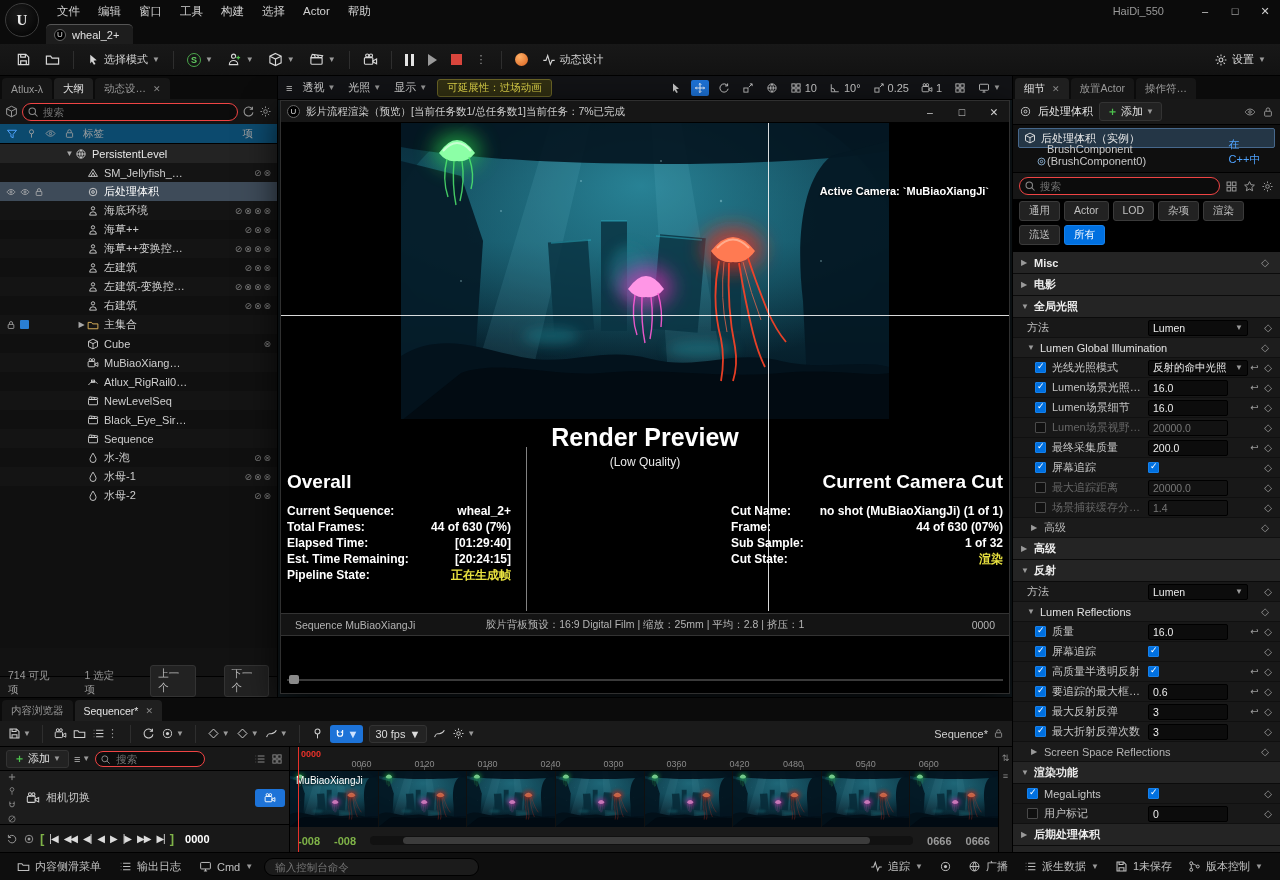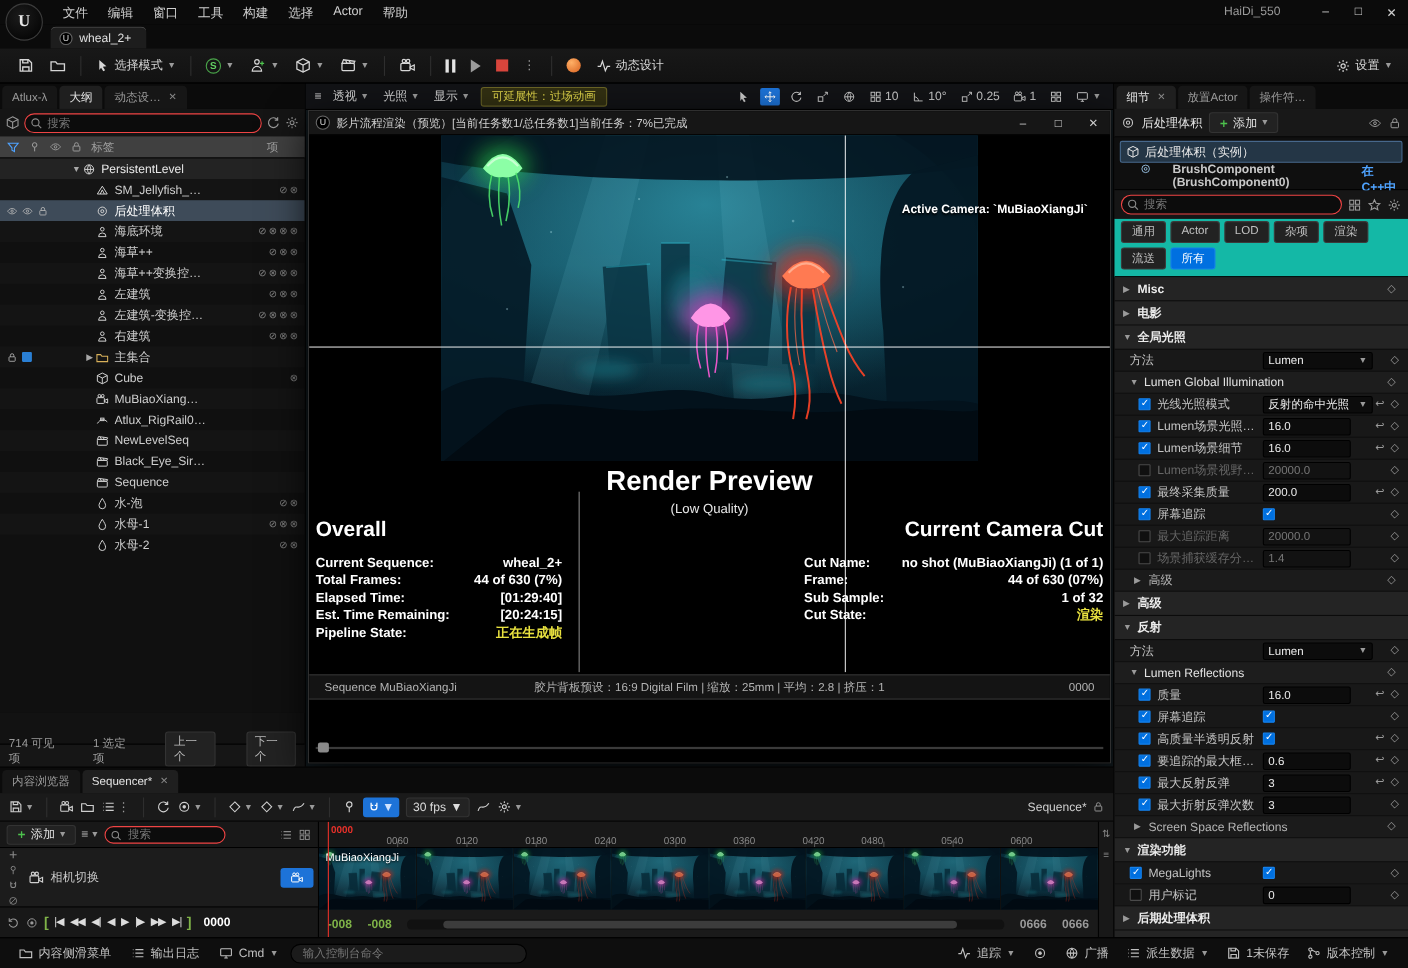--- a/index.html
+++ b/index.html
@@ -44,21 +44,21 @@
   .ptabs{height:23px;background:#0b0b0b;display:flex;align-items:flex-end;padding-left:2px;flex:none;}
   .ptab{height:21px;background:#161616;color:#9a9a9a;display:flex;align-items:center;gap:5px;padding:0 9px;border-radius:4px 4px 0 0;margin-right:2px;font-size:10.5px;}
   .ptab.active{background:#1f1f1f;color:#e4e4e4;}
   .ptab .x{color:#888;font-size:9px;margin-left:2px;}
 
   
   .o-search{height:25px;display:flex;align-items:center;gap:4px;padding:0 5px;background:#151515;flex:none;}
   .srch{flex:1;height:18px;background:#0c0c0c;border:1px solid #ef4444;border-radius:9px;color:#9a9a9a;font-size:10.5px;padding:0 6px 0 20px;outline:none;min-width:0;}
   .srch-wrap{position:relative;flex:1;display:flex;}
   .srch-mag{position:absolute;left:5px;top:3px;color:#8a8a8a;}
-  .o-cols{height:20px;background:#404040;border-bottom:1px solid #000;display:flex;align-items:center;color:#9f9f9f;font-size:10.5px;padding:0 6px;gap:8px;flex:none;}
+  .o-cols{height:20px;background:#0c4a6e;border-bottom:1px solid #000;display:flex;align-items:center;color:#9f9f9f;font-size:10.5px;padding:0 6px;gap:8px;flex:none;}
   #o-body{flex:1;background:#101010;overflow:hidden;}
   .o-row{height:19px;display:flex;align-items:center;color:#cfcfcf;font-size:11px;padding-right:4px;}
   .o-row:nth-child(even){background:#141414;}
   .o-row.root{background:#232323;color:#e8e8e8;}
   .o-row.selected{background:#3e4b59;color:#fff;}
   .o-gutter{width:64px;flex:none;display:flex;align-items:center;gap:4px;padding-left:6px;color:#b8b8b8;}
   .blue-sq{width:9px;height:9px;background:#2a7fd4;border-radius:1px;display:inline-block;}
   .twisty{width:11px;color:#a8a8a8;font-size:8px;text-align:center;flex:none;}
   .o-ic{color:#d2d2d2;}
   .o-ic.folder{color:#d8b05a;}
@@ -107,24 +107,24 @@
   .tr-btn{font-size:10px;color:#dcdcdc;letter-spacing:-1px;}
   .brk{color:#7fb348;font-weight:bold;font-size:13px;}
 
   
   .d-head{height:26px;display:flex;align-items:center;gap:6px;padding:0 6px;background:#181818;border-bottom:1px solid #000;flex:none;}
   .d-head .nm{color:#e4e4e4;}
   .add-btn{display:flex;align-items:center;gap:3px;background:#222;border:1px solid #333;border-radius:3px;height:19px;padding:0 7px;color:#e0e0e0;}
   .add-btn .plus{color:#4dc24d;font-weight:bold;}
   .inst-zone{background:#0f0f0f;padding:3px 5px 5px;border-bottom:1px solid #000;flex:none;}
   .inst-row{height:20px;border:1px solid #47688c;background:#243646;border-radius:2px;display:flex;align-items:center;gap:5px;padding:0 5px;color:#e8e8e8;}
-  .comp-row{height:19px;display:flex;align-items:flex-start;gap:19px;padding:0 5px 0 18px;color:#c8c8c8;font-weight:bold;}
+  .comp-row{height:19px;display:flex;align-items:flex-end;gap:0;padding:0 5px 0 18px;color:#c8c8c8;}
   .bluelink{color:#4fa3ff;}
   .d-search{height:26px;display:flex;align-items:center;gap:5px;padding:0 6px;background:#161616;flex:none;}
-  .d-filters{background:#14b8a6;padding:2px 6px 6px;display:flex;flex-wrap:wrap;gap:4px;border-bottom:1px solid #000;flex:none;}
+  .d-filters{background:#000000;padding:2px 6px 6px;display:flex;flex-wrap:wrap;gap:4px;border-bottom:1px solid #000;flex:none;}
   .chip{border:1px solid #3a3a3a;background:#222;border-radius:3px;padding:2px 9px;color:#c0c0c0;font-size:10.5px;}
   .chip.active{background:#0070e0;border-color:#1580ea;color:#fff;}
   #d-body{flex:1;overflow:hidden;}
   .sec-h{height:22px;background:#242424;border-bottom:1px solid #0b0b0b;display:flex;align-items:center;gap:5px;padding:0 8px;color:#ececec;font-weight:bold;font-size:11px;}
   .sec-h .chev,.d-grp .chev,.d-sub .chev{font-size:8px;color:#9a9a9a;width:8px;}
   .d-grp{height:20px;background:#1d1d1d;border-bottom:1px solid #101010;display:flex;align-items:center;gap:5px;padding:0 8px 0 14px;color:#e2e2e2;font-size:11px;}
   .d-sub{height:20px;background:#1b1b1b;border-bottom:1px solid #101010;display:flex;align-items:center;gap:5px;padding:0 8px 0 18px;color:#b5b5b5;font-size:11px;}
   .d-row{height:20px;background:#181818;border-bottom:1px solid #101010;display:flex;align-items:center;padding:0 5px 0 14px;font-size:11px;}
   .d-row .ind{flex:none;}
   .chk{width:11px;height:11px;border:1px solid #4a4a4a;background:#101010;border-radius:1px;flex:none;margin-right:6px;position:relative;}

